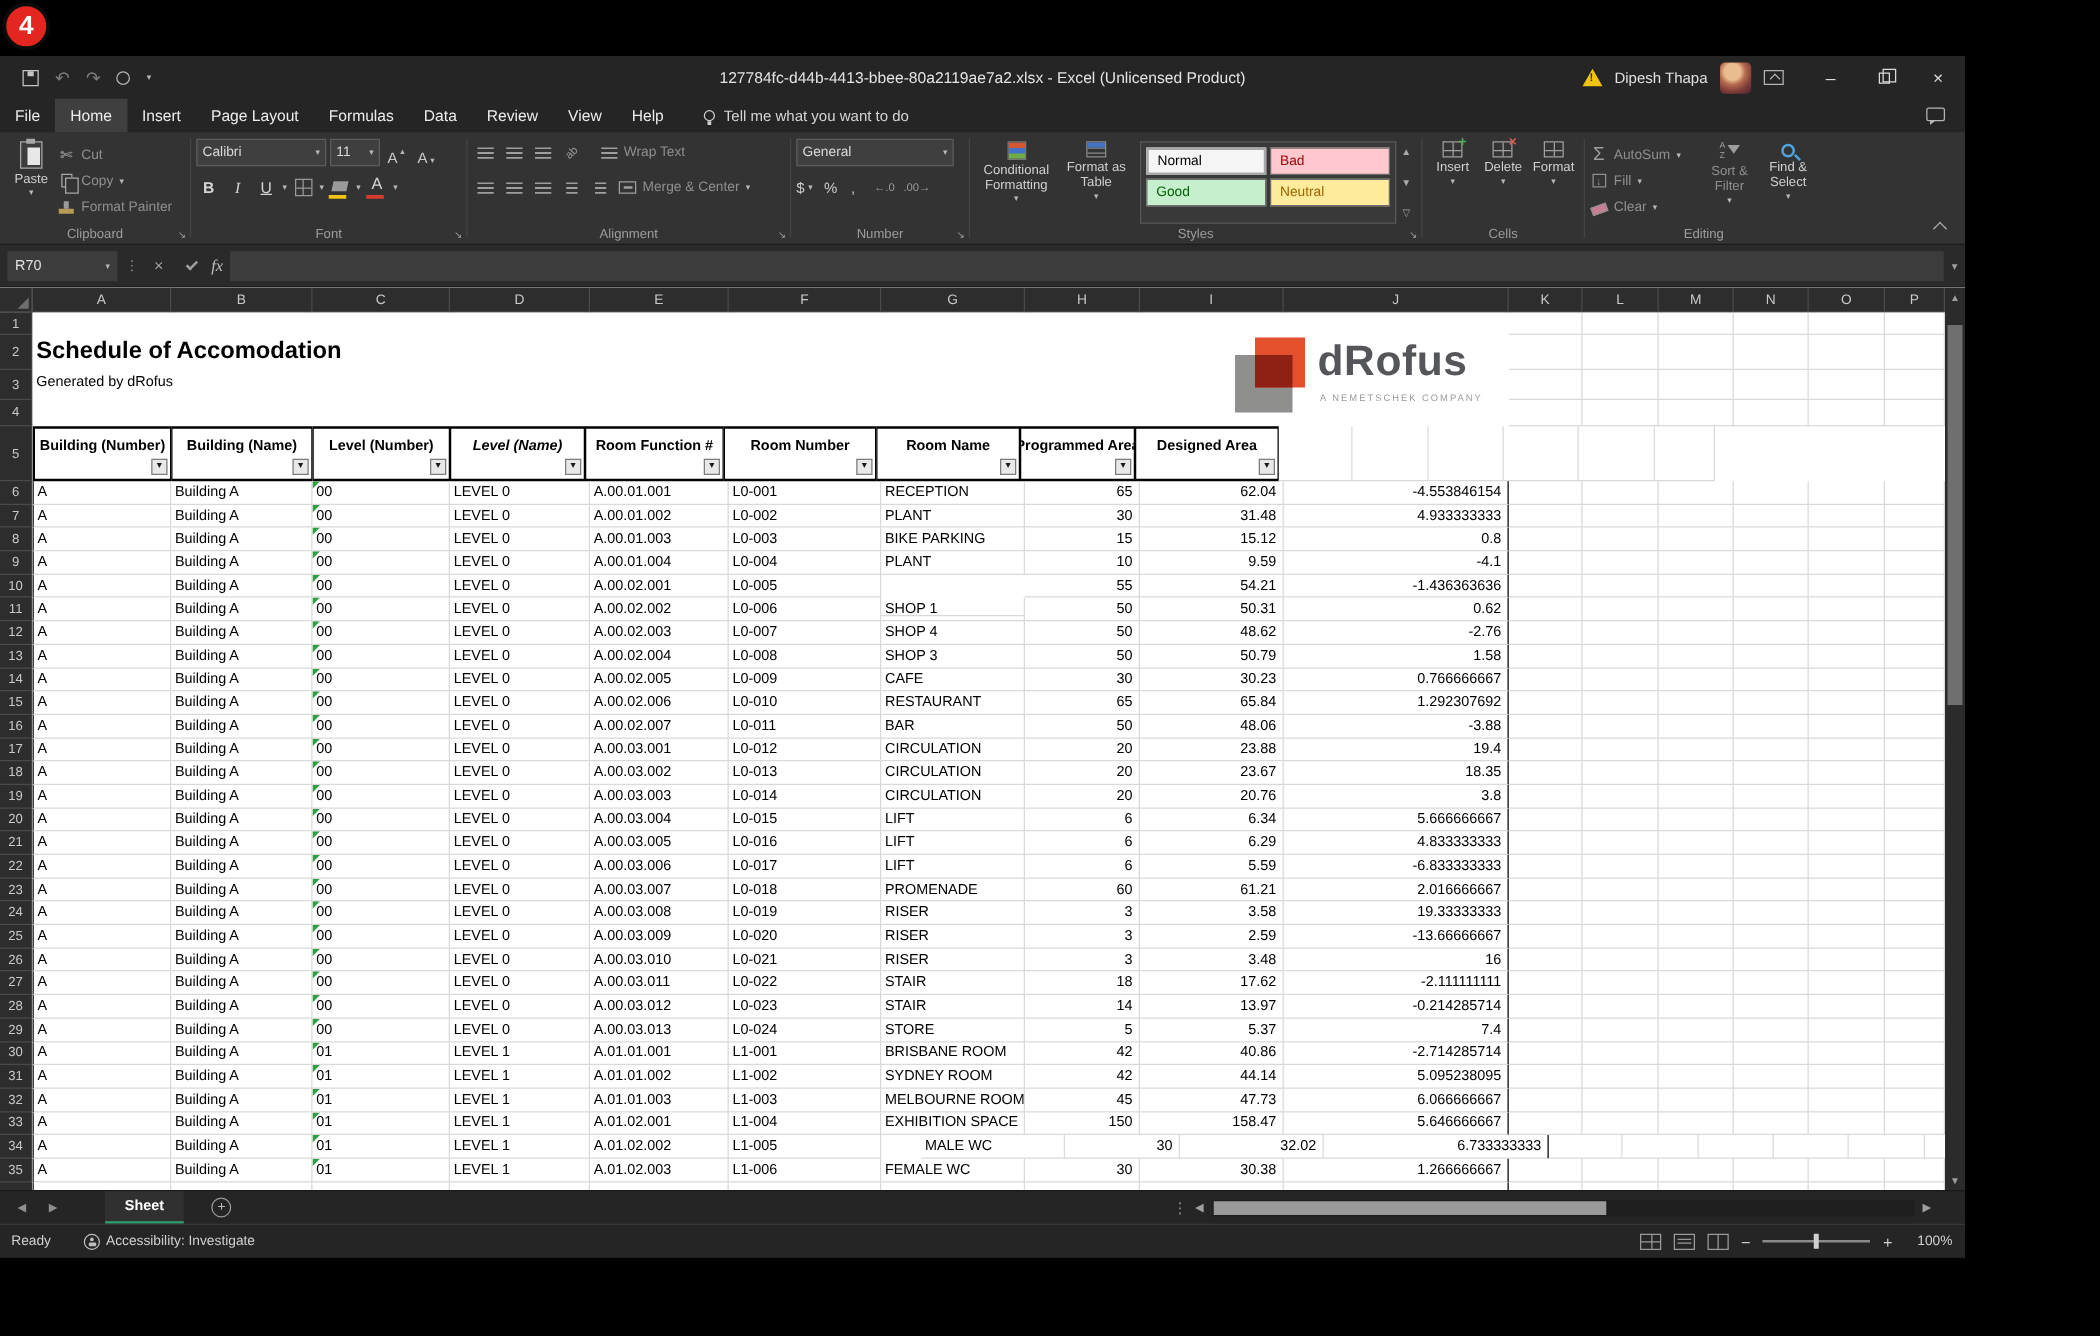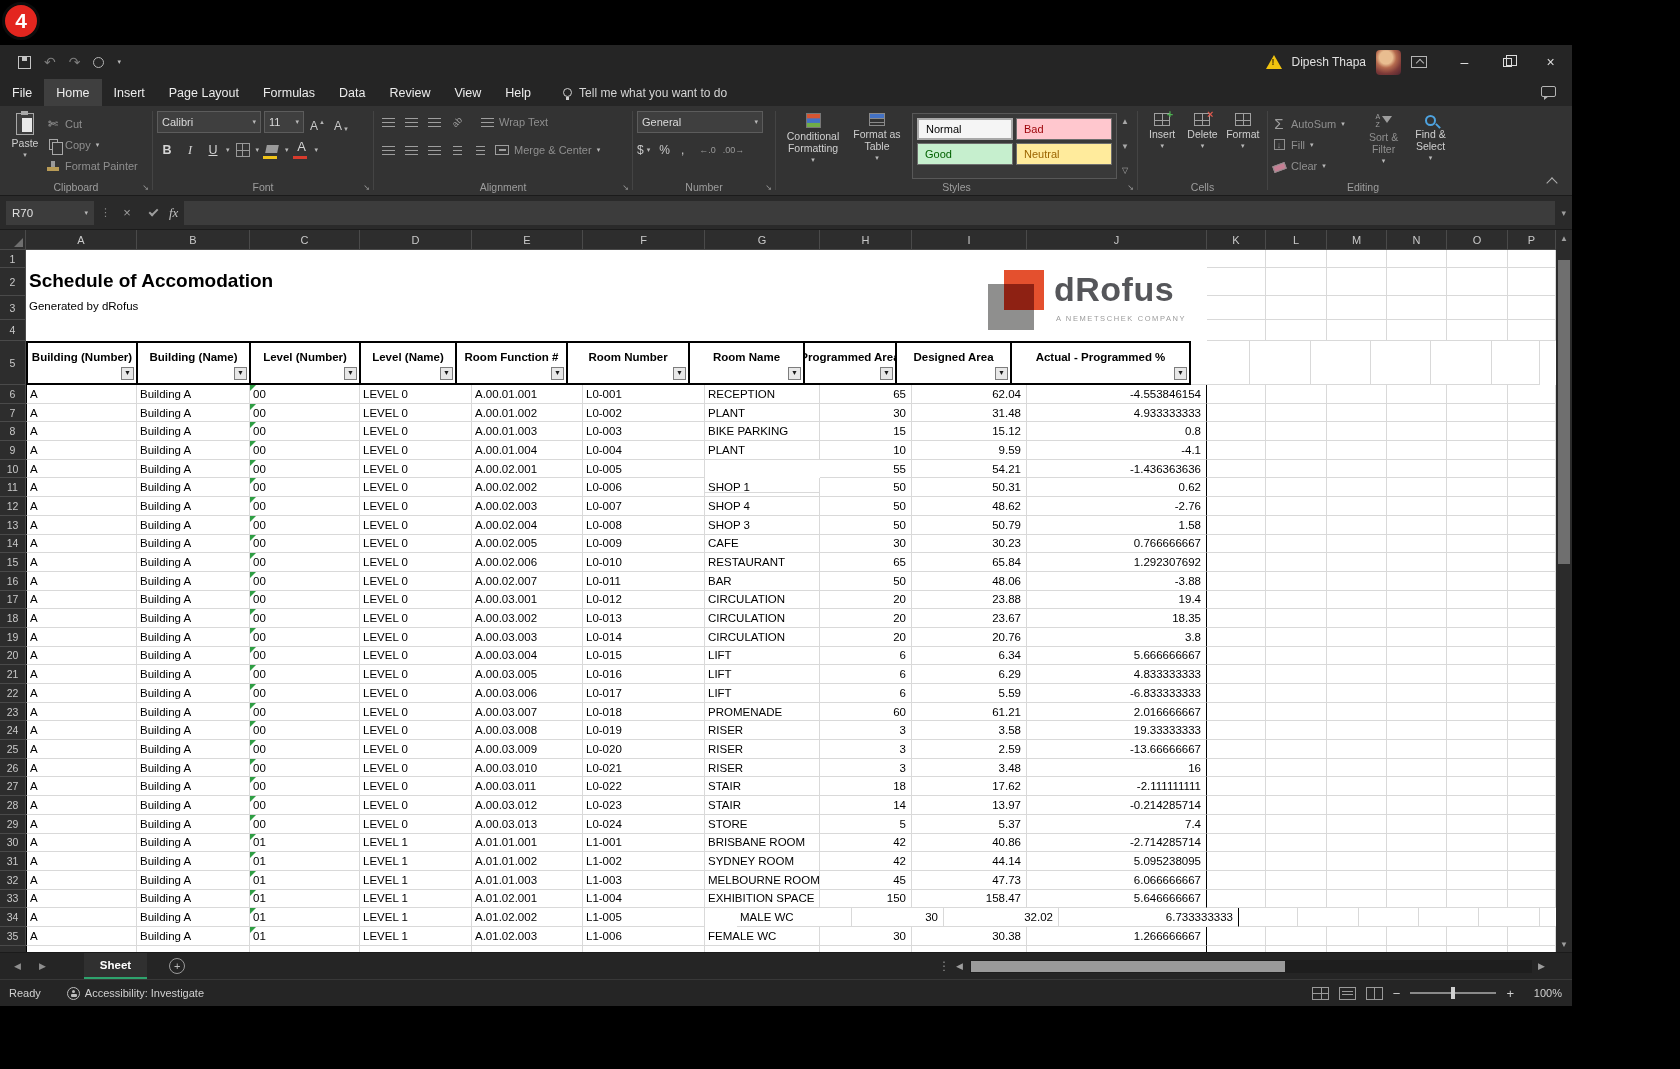--- a/index.html
+++ b/index.html
@@ -218,20 +218,21 @@
 <div class="window">
 
   <div class="titlebar">
     <div class="qat">
       <span class="icn-save"></span>
       <span class="qglyph dim">↶</span>
       <span class="qglyph dim">↷</span>
       <span class="icn-touch"></span>
       <span class="dda">▾</span>
     </div>
+    <div class="tb-title">127784fc-d44b-4413-bbee-80a2119ae7a2.xlsx  -  Excel (Unlicensed Product)</div>
     <div class="tb-right">
       <span class="warn"></span>
       <span class="user-name">Dipesh Thapa</span>
       <span class="avatar"></span>
       <span class="icn-ribopt"></span>
       <div class="winbtns">
         <div class="winbtn">–</div>
         <div class="winbtn">
             <span class="icn-restore"></span>
           </div>
@@ -658,21 +659,21 @@
               <div class="fbtn">▼</div>
             </div>
             <div class="cell hd" style="width: 113px;">
               <span>Building (Name)</span>
               <div class="fbtn">▼</div>
             </div>
             <div class="cell hd" style="width: 110px;">
               <span>Level (Number)</span>
               <div class="fbtn">▼</div>
             </div>
-            <div class="cell hd" style="width: 96px;">
+            <div class="cell hd" style="width: 108px; font-style: italic;">
               <span>Level (Name)</span>
               <div class="fbtn">▼</div>
             </div>
             <div class="cell hd" style="width: 111px;">
               <span>Room Function #</span>
               <div class="fbtn">▼</div>
             </div>
             <div class="cell hd" style="width: 122px;">
               <span>Room Number</span>
               <div class="fbtn">▼</div>
@@ -680,24 +681,20 @@
             <div class="cell hd" style="width: 115px;">
               <span>Room Name</span>
               <div class="fbtn">▼</div>
             </div>
             <div class="cell hd" style="width: 92px;">
               <span>Programmed Area</span>
               <div class="fbtn">▼</div>
             </div>
             <div class="cell hd" style="width: 115px;">
               <span>Designed Area</span>
-              <div class="fbtn">▼</div>
-            </div>
-            <div class="cell hd last" style="width: 180px;">
-              <span>Actual - Programmed %</span>
               <div class="fbtn">▼</div>
             </div>
             <div class="cell" style="width: 59px;"></div>
             <div class="cell" style="width: 61px;"></div>
             <div class="cell" style="width: 60px;"></div>
             <div class="cell" style="width: 60px;"></div>
             <div class="cell" style="width: 61px;"></div>
             <div class="cell" style="width: 48px;"></div>
           </div>
           <div class="xrow" style="height: 18.7px;">

